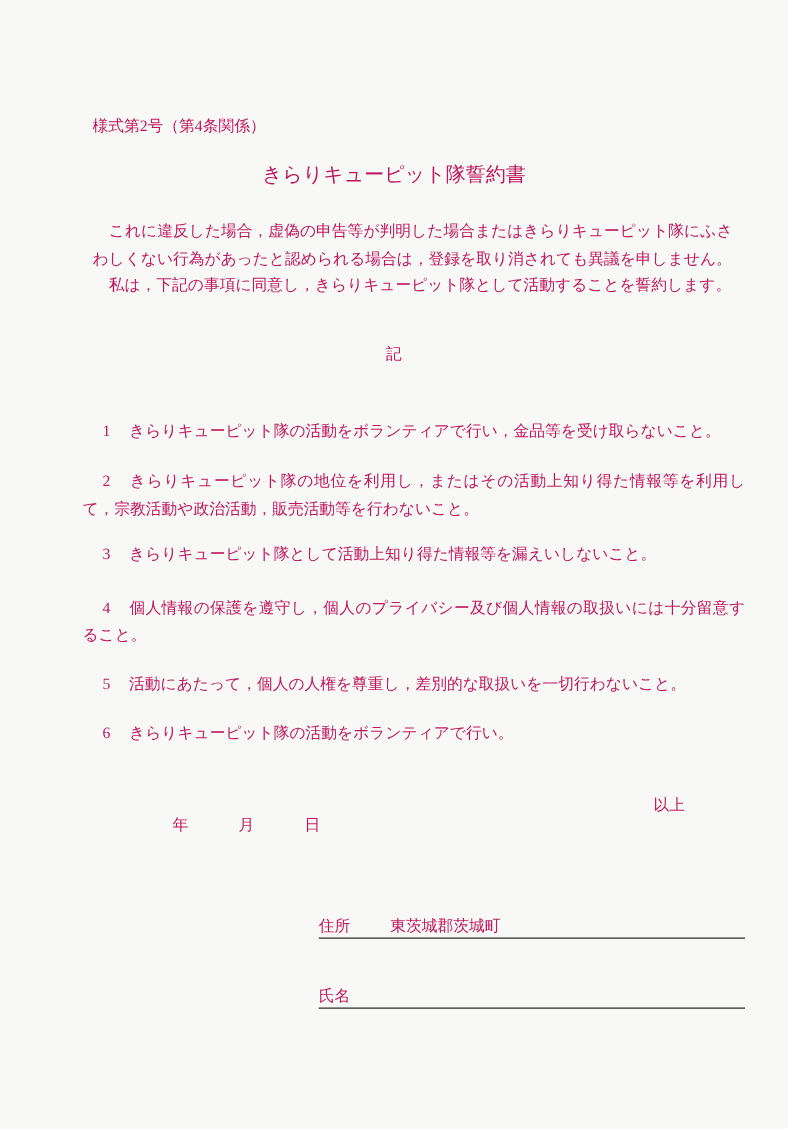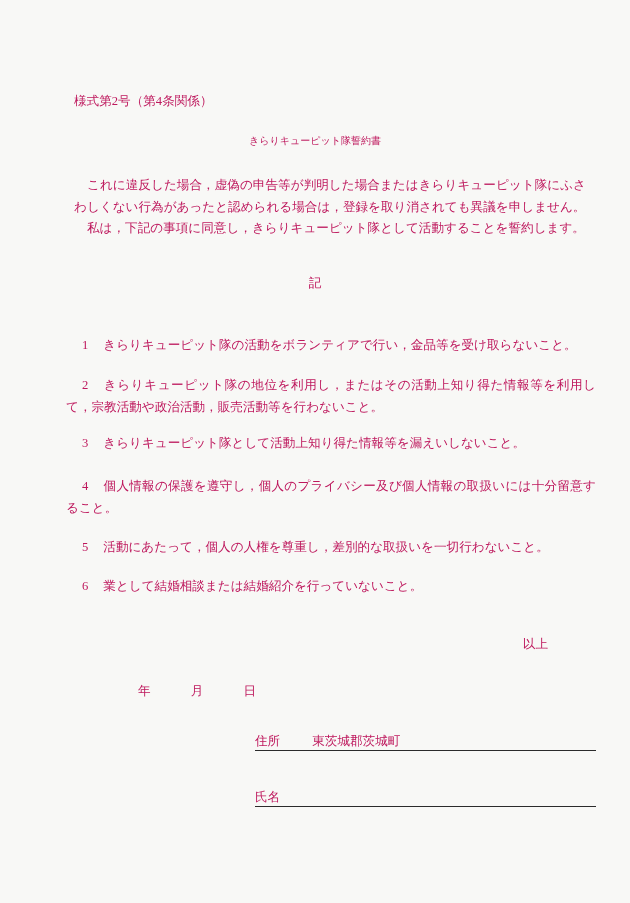--- a/index.html
+++ b/index.html
@@ -27,21 +27,21 @@
     top: 92px;
     line-height: 18px;
     white-space: nowrap;
   }
   .doc-title {
     position: absolute;
     left: 0;
     top: 132px;
     width: 630px;
     margin: 0;
-    font-size: 10px;
+    font-size: 16px;
     font-weight: normal;
     line-height: 18px;
     text-align: center;
   }
   .intro {
     position: absolute;
     left: 74px;
     top: 175px;
     width: 512px;
   }
@@ -78,21 +78,21 @@
   .closing {
     position: absolute;
     right: 82px;
     top: 636px;
     line-height: 16px;
     white-space: nowrap;
   }
   .date-line {
     position: absolute;
     left: 138px;
-    top: 683px;
+    top: 652px;
     line-height: 16px;
     white-space: nowrap;
   }
   .date-part { margin-right: 37px; }
   .date-part.last { margin-right: 0; }
   .field {
     position: absolute;
     left: 211px;
     width: 341px;
     line-height: 15px;
@@ -124,21 +124,21 @@
   <p class="item item-1"><span class="num">1</span><span class="txt">きらりキューピット隊の活動をボランティアで行い，金品等を受け取らないこと。</span></p>
 
   <p class="item item-2"><span class="num">2</span><span class="txt">きらりキューピット隊の地位を利用し，またはその活動上知り得た情報等を利用して，宗教活動や政治活動，販売活動等を行わないこと。</span></p>
 
   <p class="item item-3"><span class="num">3</span><span class="txt">きらりキューピット隊として活動上知り得た情報等を漏えいしないこと。</span></p>
 
   <p class="item item-4"><span class="num">4</span><span class="txt">個人情報の保護を遵守し，個人のプライバシー及び個人情報の取扱いには十分留意すること。</span></p>
 
   <p class="item item-5"><span class="num">5</span><span class="txt">活動にあたって，個人の人権を尊重し，差別的な取扱いを一切行わないこと。</span></p>
 
-  <p class="item item-6"><span class="num">6</span><span class="txt">業として結婚相談または結婚紹介を行っていないこと。</span></p>
+  <p class="item item-6"><span class="num">6</span><span class="txt">きらりキューピット隊の活動をボランティアで行い。</span></p>
 
   <div class="closing">以上</div>
 
   <div class="date-line">
     <span class="date-part">年</span>
     <span class="date-part">月</span>
     <span class="date-part last">日</span>
   </div>
 
   <div class="field field-address" style="border-bottom-color: rgb(43, 43, 43);">

